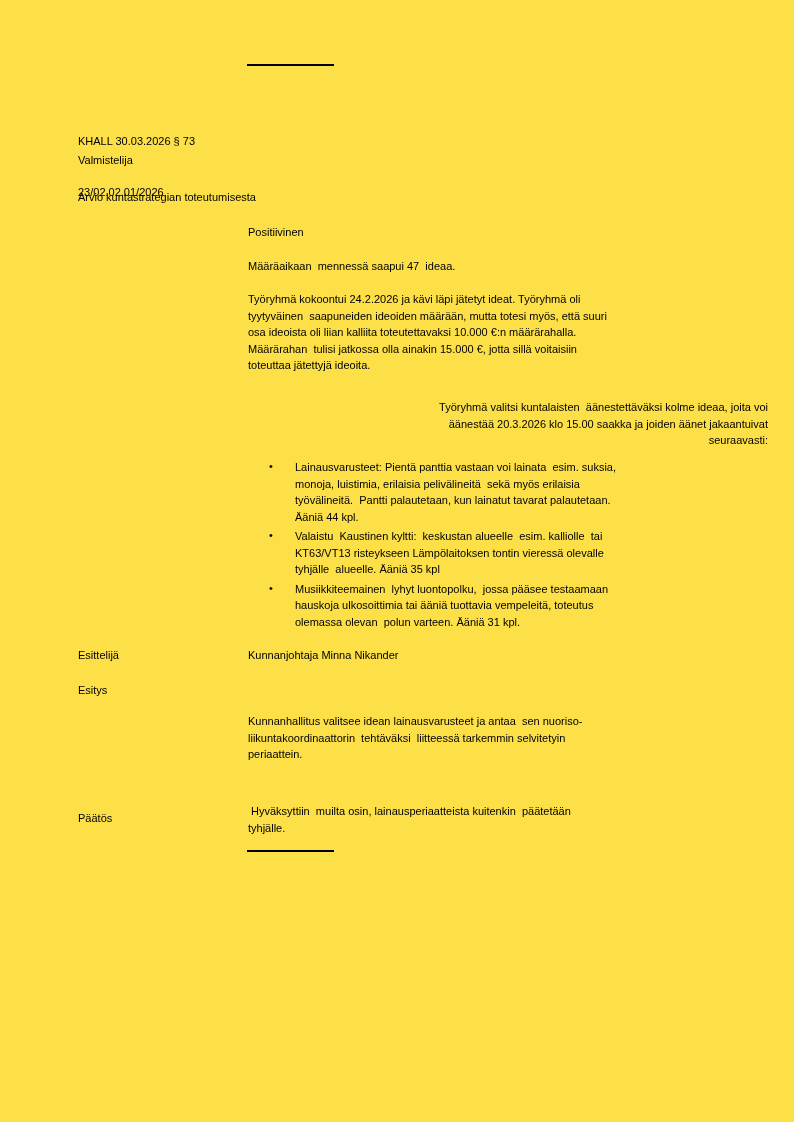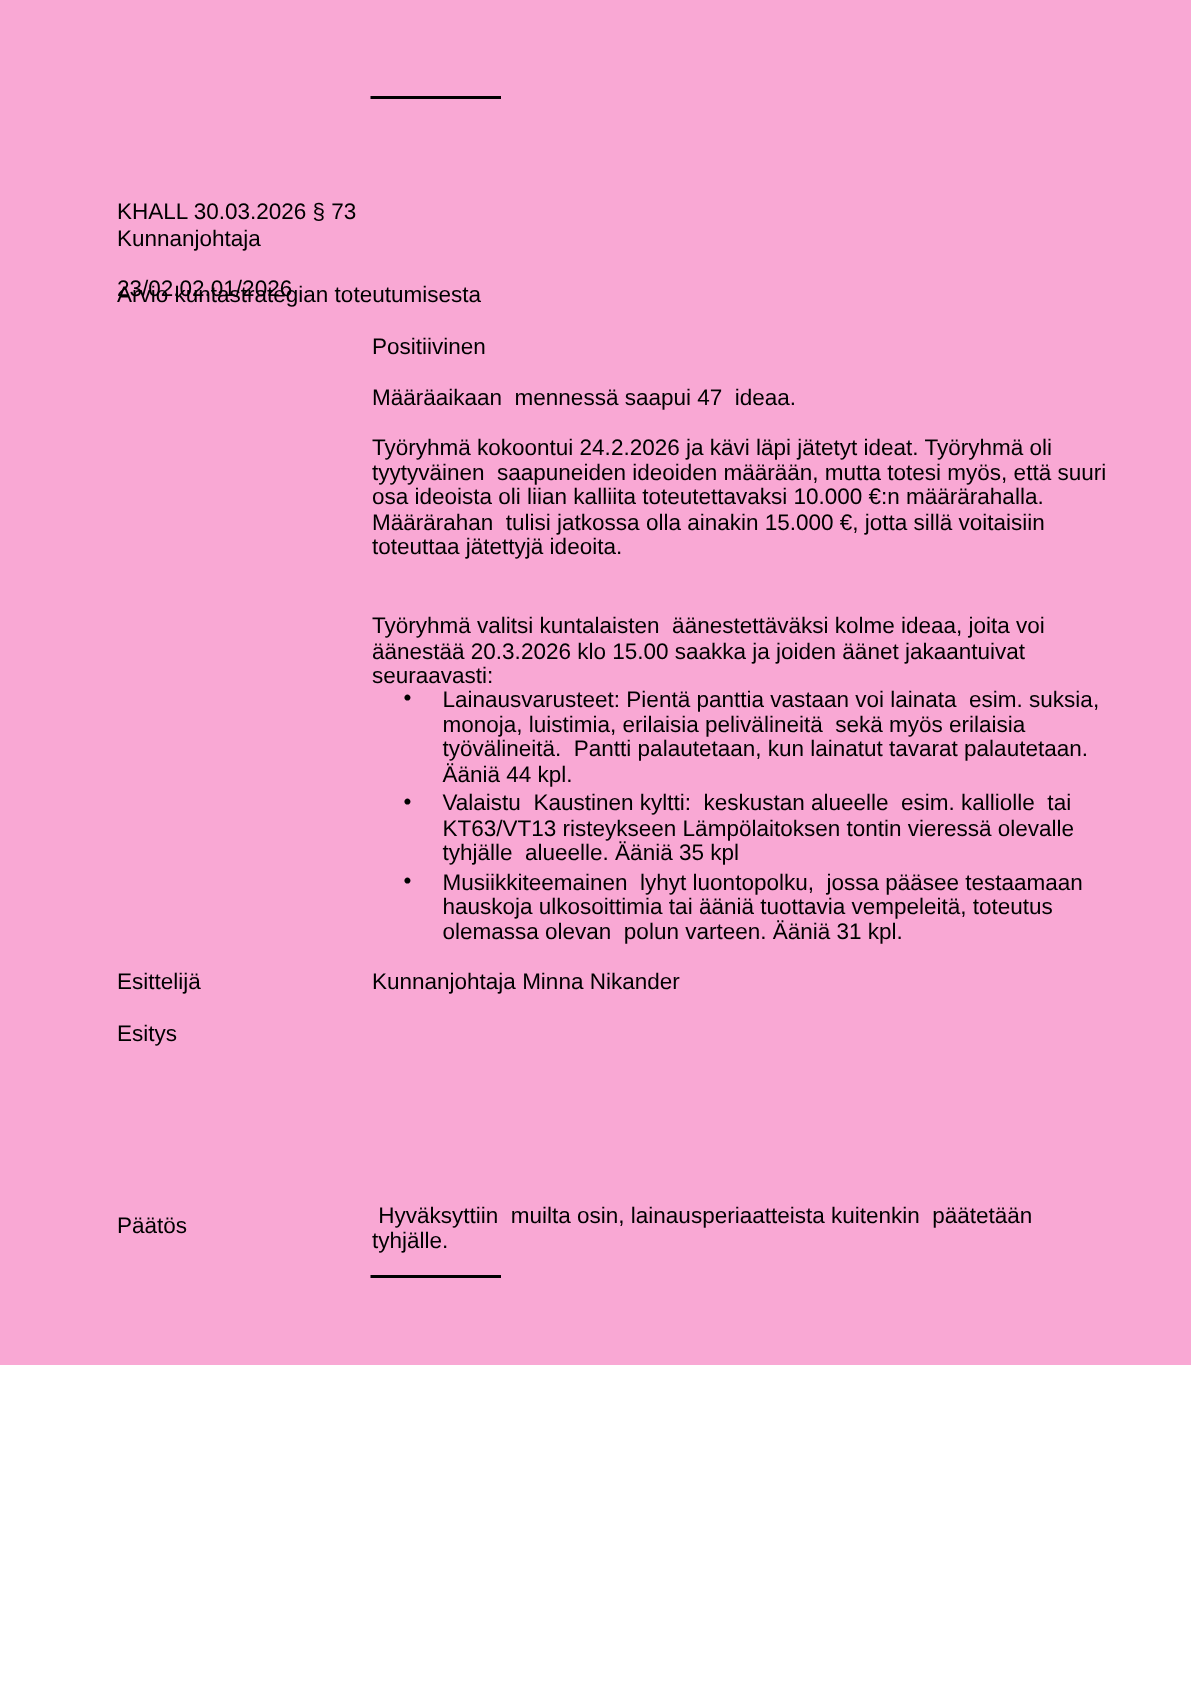--- a/index.html
+++ b/index.html
@@ -4,24 +4,24 @@
 <title></title>
 <style>
   html, body {
     margin: 0;
     padding: 0;
     background: #ffffff;
   }
   .page {
     position: relative;
     width: 794px;
-    height: 910px;
-    background: #f9a8d4;
+    height: 1122px;
+    background: #fde047;
     font-family: "Liberation Sans", sans-serif;
-    font-size: 15px;
+    font-size: 11px;
     line-height: 16.5px;
     color: #000000;
     overflow: hidden;
   }
   .abs { position: absolute; }
   .label-col { left: 78px; }
   .content-col { left: 248px; }
   .para { white-space: pre-wrap; width: 520px; }
   .header-block { line-height: 17px; white-space: pre-wrap; }
   .rule {
@@ -58,35 +58,35 @@
 
 <div class="page">
 
   <div class="rule" style="top:64px;"></div>
 
   <div class="abs label-col header-block" style="top:99px;">
     <div>KHALL 30.03.2026 § 73</div>
     <div>23/02.02.01/2026</div>
   </div>
 
-  <div class="abs label-col" style="top:152px;">Kunnanjohtaja</div>
+  <div class="abs label-col" style="top:152px;">Valmistelija</div>
 
   <div class="abs label-col" style="top:189px;text-align:right;">Arvio kuntastrategian toteutumisesta</div>
 
   <div class="abs content-col" style="top:224px;">Positiivinen</div>
 
   <div class="abs content-col para" style="top:258px;">Määräaikaan  mennessä saapui 47  ideaa.</div>
 
   <div class="abs content-col para" style="top:291px;">Työryhmä kokoontui 24.2.2026 ja kävi läpi jätetyt ideat. Työryhmä oli
 tyytyväinen  saapuneiden ideoiden määrään, mutta totesi myös, että suuri
 osa ideoista oli liian kalliita toteutettavaksi 10.000 €:n määrärahalla.
 Määrärahan  tulisi jatkossa olla ainakin 15.000 €, jotta sillä voitaisiin
 toteuttaa jätettyjä ideoita.</div>
 
-  <div class="abs content-col para" style="top:410px;">Työryhmä valitsi kuntalaisten  äänestettäväksi kolme ideaa, joita voi
+  <div class="abs content-col para" style="top:399px;text-align:right;">Työryhmä valitsi kuntalaisten  äänestettäväksi kolme ideaa, joita voi
 äänestää 20.3.2026 klo 15.00 saakka ja joiden äänet jakaantuivat
 seuraavasti:</div>
 
   <div class="bullet-list">
     <div class="bullet-item">
       <span class="bullet-marker">•</span>
       <span class="bullet-text">Lainausvarusteet: Pientä panttia vastaan voi lainata  esim. suksia,
 monoja, luistimia, erilaisia pelivälineitä  sekä myös erilaisia
 työvälineitä.  Pantti palautetaan, kun lainatut tavarat palautetaan.
 Ääniä 44 kpl.</span>
@@ -102,20 +102,23 @@
       <span class="bullet-text">Musiikkiteemainen  lyhyt luontopolku,  jossa pääsee testaamaan
 hauskoja ulkosoittimia tai ääniä tuottavia vempeleitä, toteutus
 olemassa olevan  polun varteen. Ääniä 31 kpl.</span>
     </div>
   </div>
 
   <div class="abs label-col" style="top:647px;">Esittelijä</div>
   <div class="abs content-col" style="top:647px;">Kunnanjohtaja Minna Nikander</div>
 
   <div class="abs label-col" style="top:682px;">Esitys</div>
+  <div class="abs content-col para" style="top:713px;">Kunnanhallitus valitsee idean lainausvarusteet ja antaa  sen nuoriso-
+liikuntakoordinaattorin  tehtäväksi  liitteessä tarkemmin selvitetyin
+periaattein.</div>
 
   <div class="abs label-col" style="top:786px;margin-top:24px;">Päätös</div>
   <div class="abs content-col para" style="top:803px;"> Hyväksyttiin  muilta osin, lainausperiaatteista kuitenkin  päätetään
 tyhjälle.</div>
 
   <div class="rule" style="top:850px;"></div>
 
 </div>
 
 </body></html>

